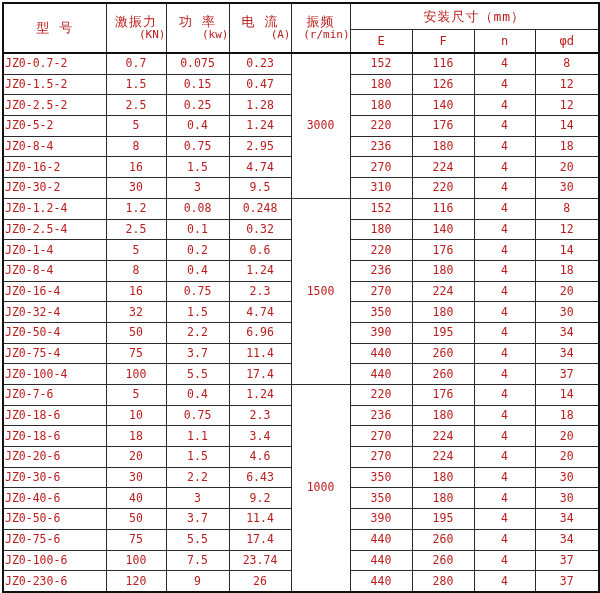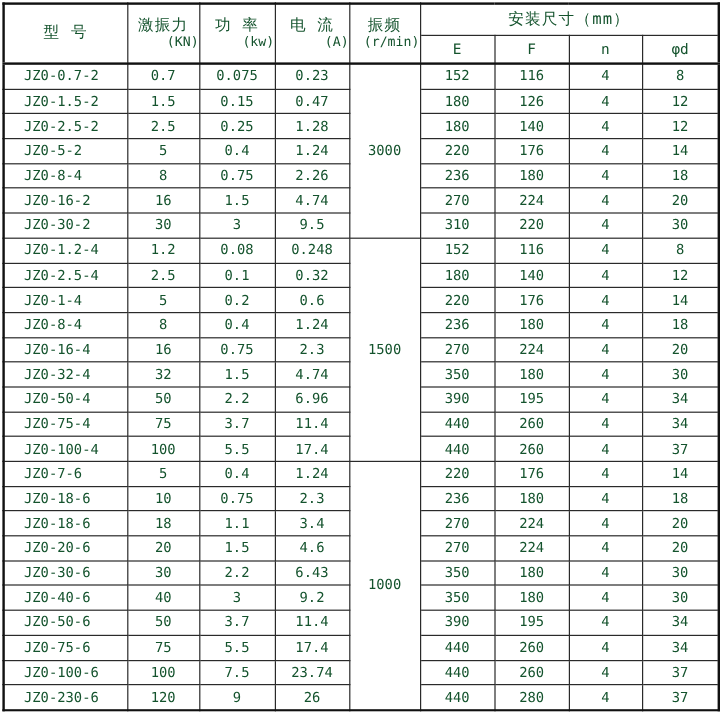--- a/index.html
+++ b/index.html
@@ -9,21 +9,21 @@
     width: 600px;
     height: 593px;
     overflow: hidden;
   }
   .spec-table {
     border-collapse: collapse;
     table-layout: fixed;
     width: 594px;
     margin: 2px;
     background: #ffffff;
-    color: #14532d;
+    color: #b91c1c;
     font-family: "DejaVu Sans Mono", "Liberation Mono", monospace;
   }
   .spec-table, .spec-table th, .spec-table td {
     border: 1px solid #2a2a2a;
   }
   .spec-table {
     border: 2px solid #111111;
   }
   .spec-table thead {
     border-bottom: 2px solid #111111;
@@ -56,21 +56,21 @@
     font-size: 11.5px;
     height: 19.7px;
     line-height: 13px;
     padding: 0;
     text-align: center;
     vertical-align: middle;
     white-space: nowrap;
   }
   .spec-table td.model {
     text-align: left;
-    padding-left: 16px;
+    padding-left: 1px;
   }
   .spec-table td.freq {
     font-size: 11.5px;
   }
 </style>
 </head>
 <body>
 
 <table class="spec-table">
   <colgroup>
@@ -151,21 +151,21 @@
         <td>1.24</td>
         <td>220</td>
         <td>176</td>
         <td>4</td>
         <td>14</td>
       </tr>
       <tr>
         <td class="model">JZ0-8-4</td>
         <td>8</td>
         <td>0.75</td>
-        <td>2.26</td>
+        <td>2.95</td>
         <td>236</td>
         <td>180</td>
         <td>4</td>
         <td>18</td>
       </tr>
       <tr>
         <td class="model">JZ0-16-2</td>
         <td>16</td>
         <td>1.5</td>
         <td>4.74</td>

